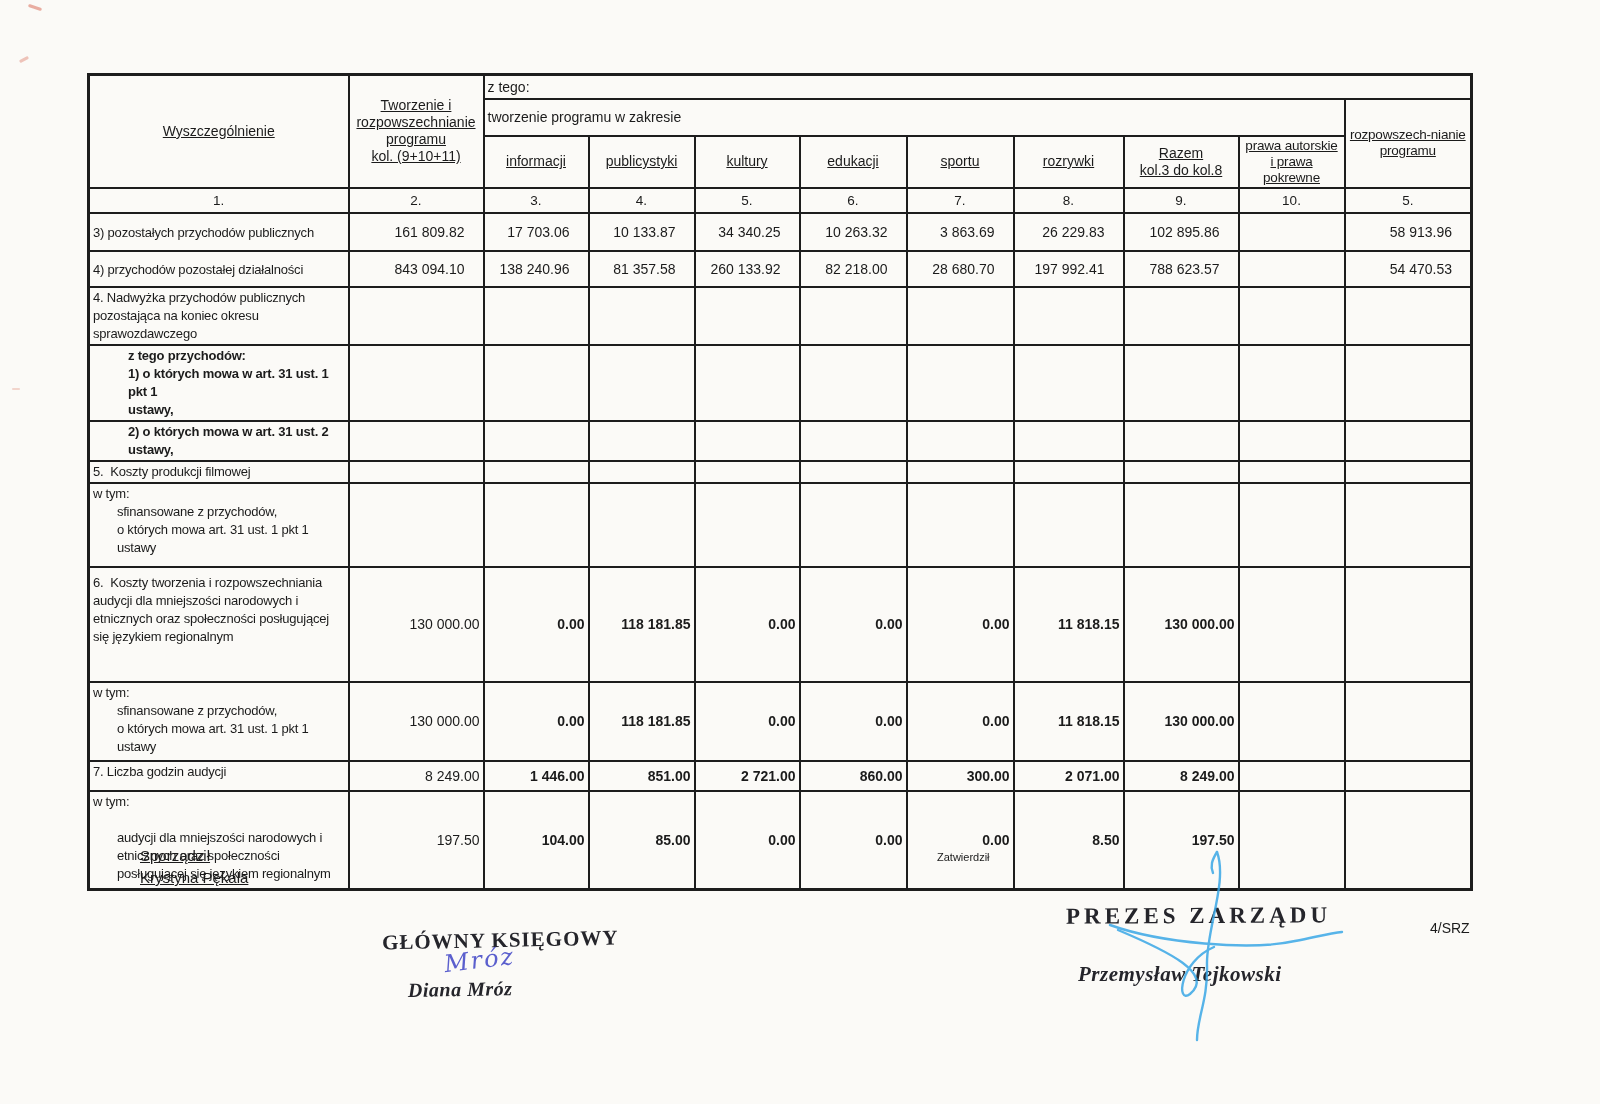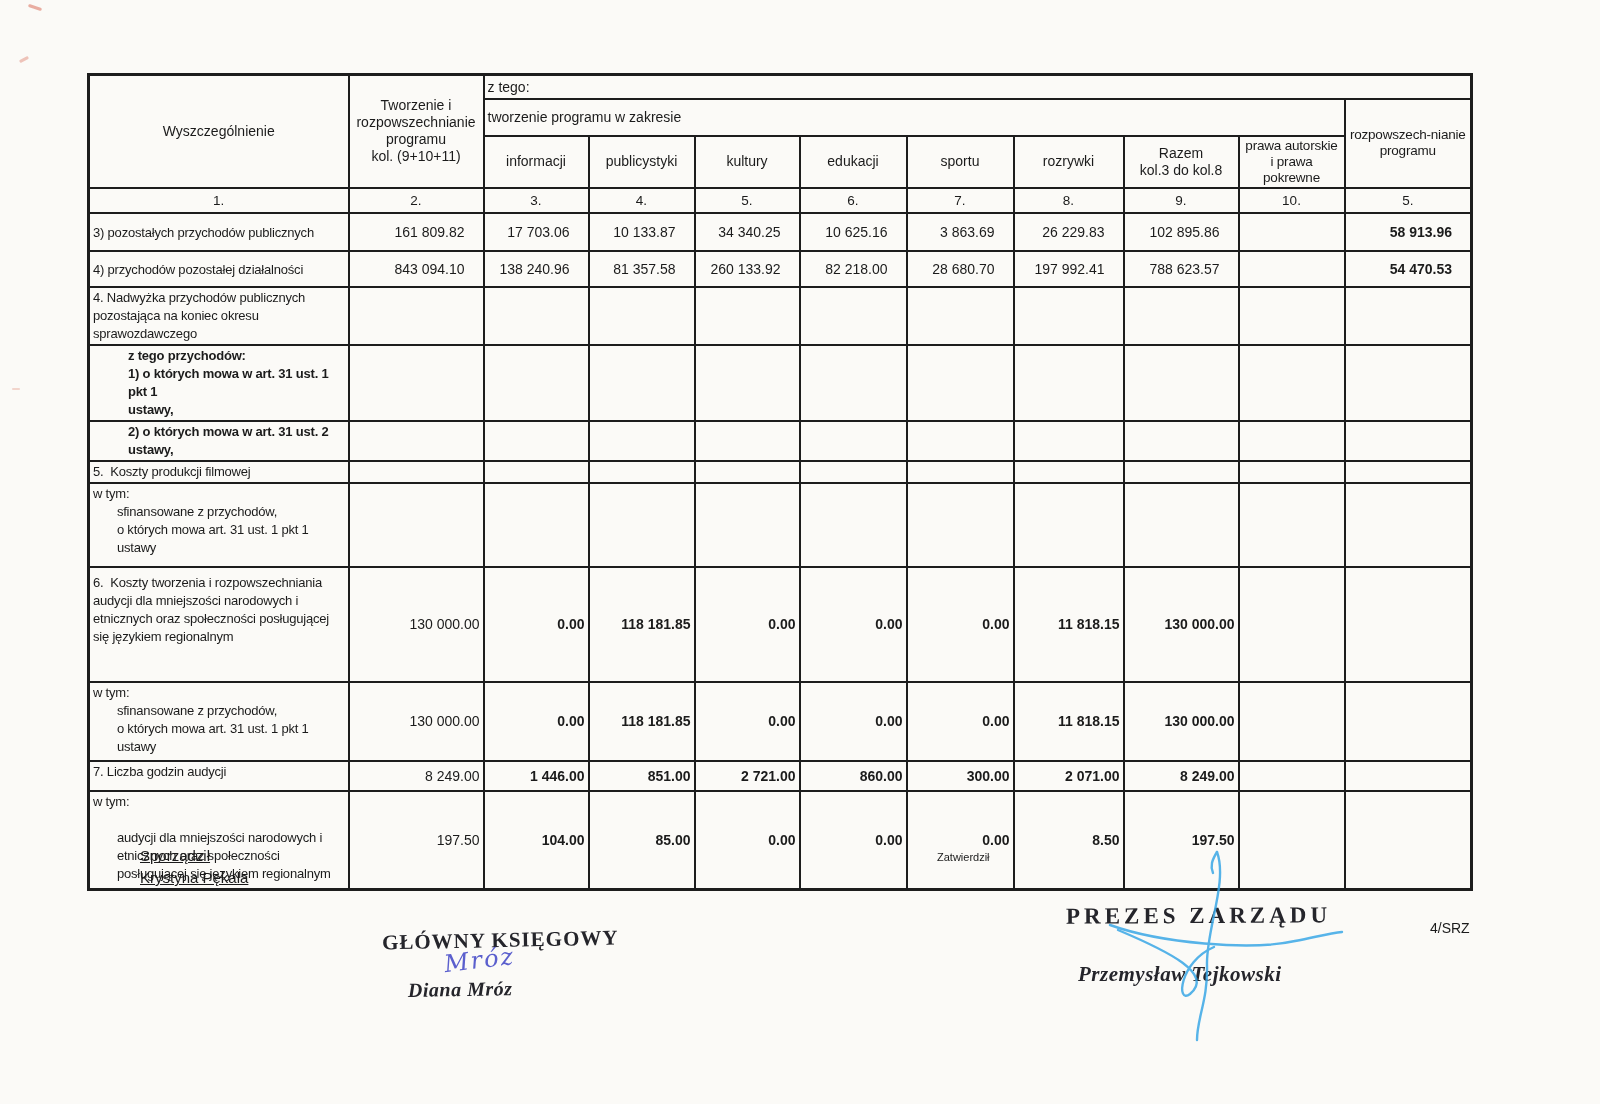--- a/index.html
+++ b/index.html
@@ -17,35 +17,35 @@
     border-collapse:collapse;table-layout:fixed;
     border:3px solid #1d1d1d;
     background:transparent;
   }
   table.report th,table.report td{
     border:2px solid #1d1d1d;
     padding:1px 3px;
     font-weight:400;
     overflow:hidden;
   }
-  th.hc{font-size:14px;text-align:center;vertical-align:middle;white-space:pre-line;line-height:17px;}
+  th.hc{font-size:14px;text-align:center;vertical-align:middle;white-space:pre-line;line-height:17px;text-decoration:underline;}
   th.hl{font-size:14px;text-align:left;vertical-align:middle;padding-left:6px;}
   th.small{font-size:13.5px;letter-spacing:-0.2px;line-height:16px;}
   td.num{font-size:13.5px;text-align:center;vertical-align:middle;border-bottom:3px solid #1d1d1d;padding:1px 2px;}
   td.lbl{
     font-size:13px;letter-spacing:-0.2px;line-height:18px;
     text-align:left;vertical-align:top;
     white-space:pre-wrap;
     padding:2px 2px 0 4px;
   }
   td.lbl.mid{vertical-align:middle;padding-top:4px;}
   td.lbl.ind{padding-left:38px;font-weight:bold;}
   td.v{font-size:14px;text-align:right;vertical-align:middle;padding-right:5px;}
   tr.loose td.v{padding-right:18px;margin-left:23px;}
-  td.v.c11{padding-right:10px;font-weight:bold;border-radius:9px;}
+  td.v.c11{padding-right:10px;font-weight:normal;border-radius:9px;}
   tr.bv td.v{font-weight:700;}
   tr.bv td.v.c2{font-weight:400;}
 
   
   .abs{position:absolute;}
   .prepared{left:140px;top:845px;width:160px;text-align:left;font-size:15px;line-height:22px;text-decoration:underline;}
   .approved{left:937px;top:851px;font-size:11px;}
   .stamp{font-family:"Liberation Serif","DejaVu Serif",serif;color:#25252b;white-space:nowrap;}
   .stamp-accountant{left:382px;top:928px;font-size:21px;font-weight:700;letter-spacing:1px;transform:rotate(-1.2deg);}
   .stamp-diana{left:408px;top:978px;font-size:20px;font-weight:700;font-style:italic;transform:rotate(-1deg);letter-spacing:0.5px;}
@@ -128,21 +128,21 @@
       </tr>
     </thead>
     <tbody>
 
       <tr style="height:38px" class="loose">
         <td class="lbl mid">3) pozostałych przychodów publicznych</td>
         <td class="v c2">161 809.82</td>
         <td class="v">17 703.06</td>
         <td class="v">10 133.87</td>
         <td class="v">34 340.25</td>
-        <td class="v">10 625.16</td>
+        <td class="v">10 263.32</td>
         <td class="v">3 863.69</td>
         <td class="v">26 229.83</td>
         <td class="v">102 895.86</td>
         <td class="v"></td>
         <td class="v c11">58 913.96</td>
       </tr>
 
       <tr style="height:36px" class="loose">
         <td class="lbl mid">4) przychodów pozostałej działalności</td>
         <td class="v c2">843 094.10</td>

